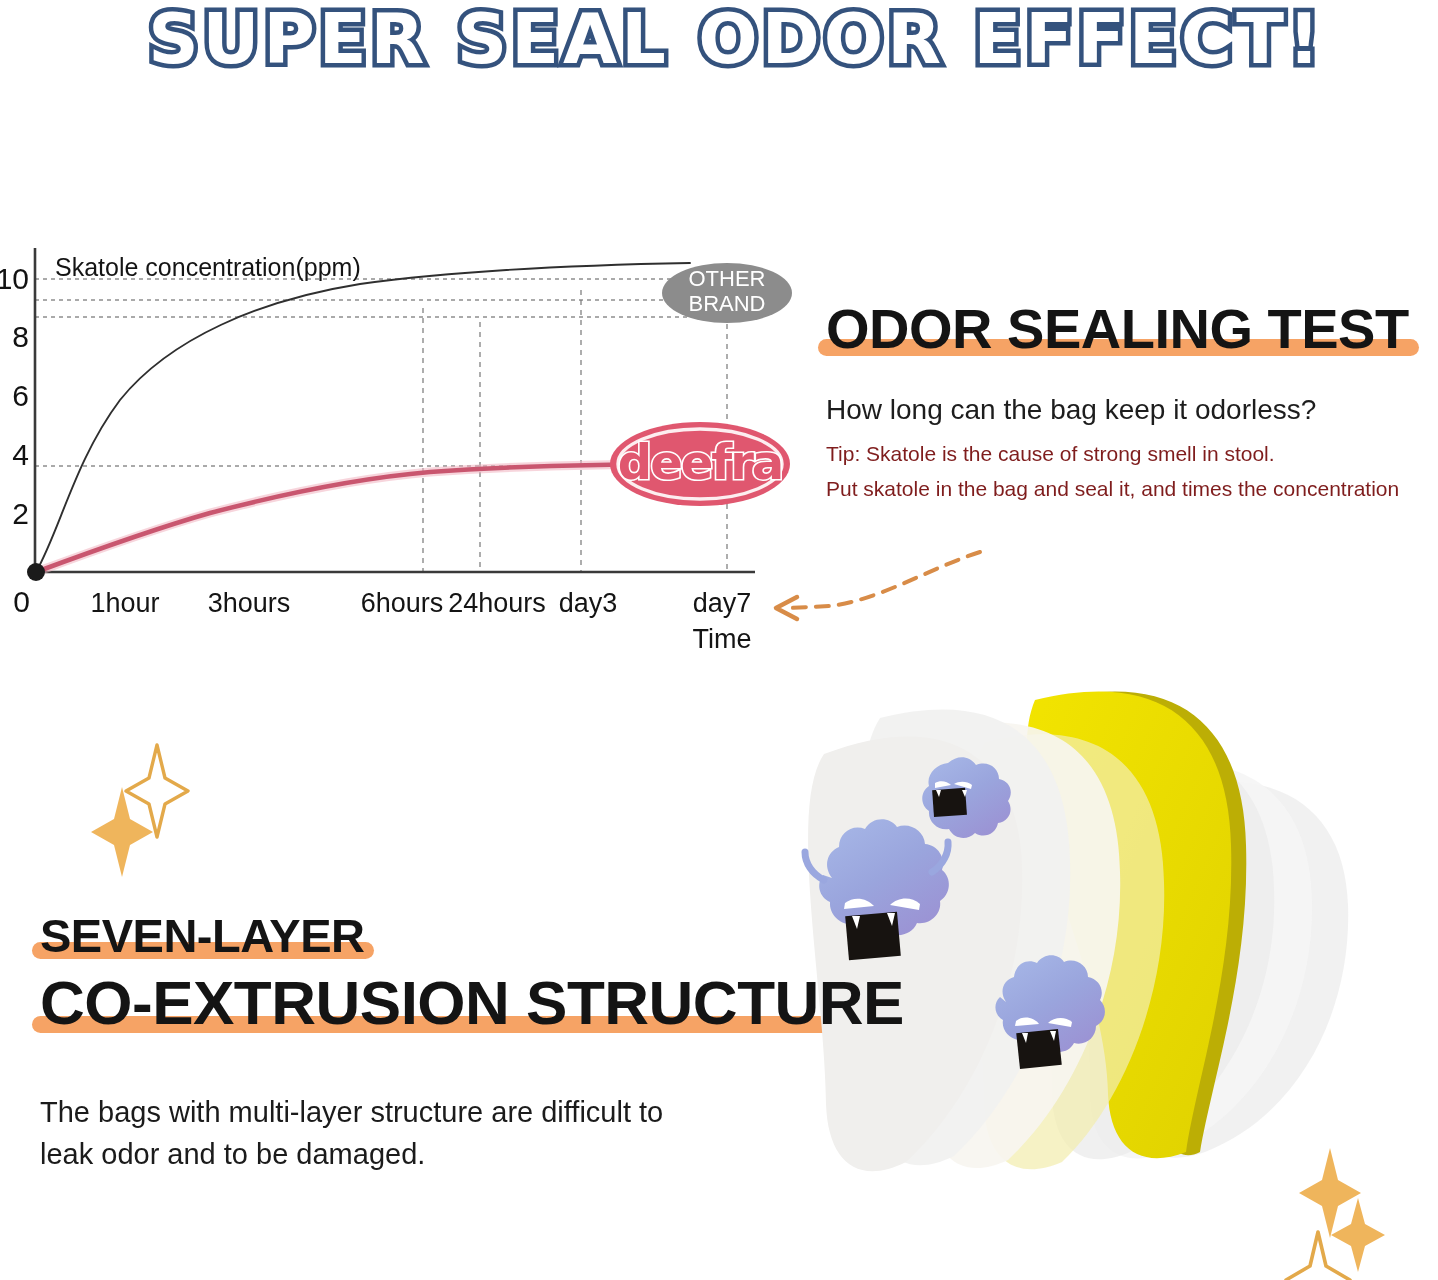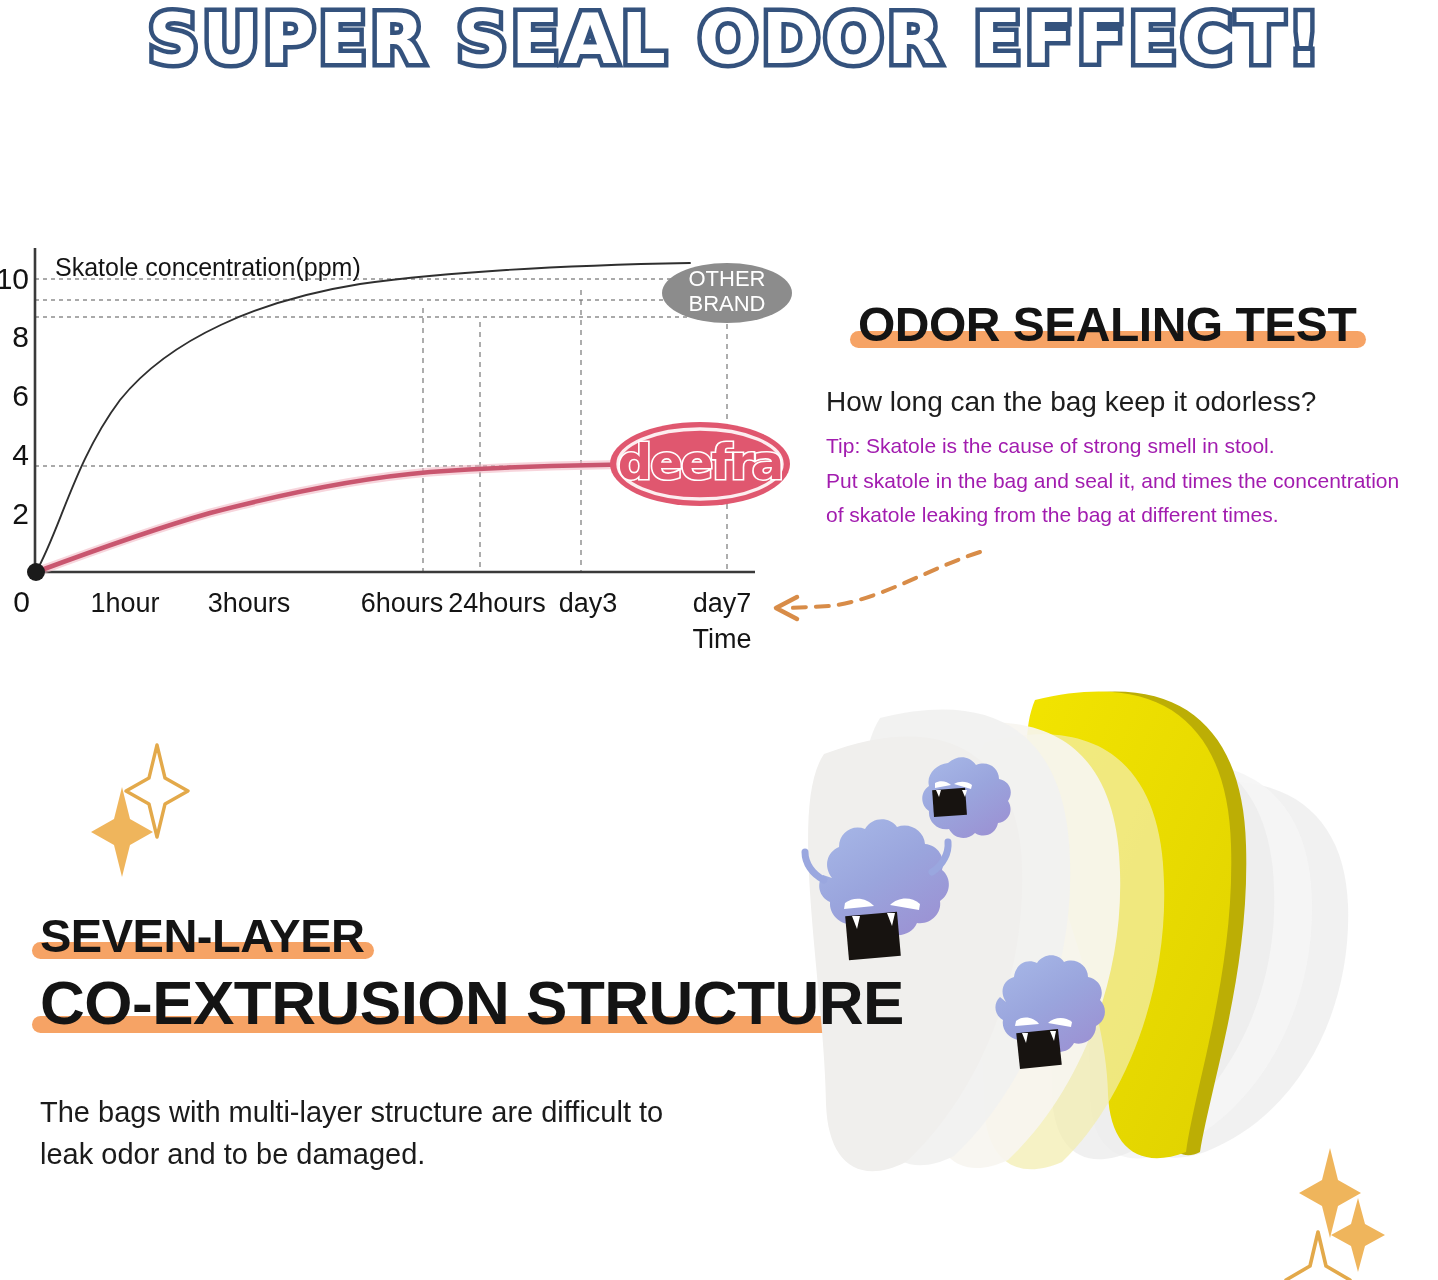--- a/index.html
+++ b/index.html
@@ -45,27 +45,27 @@
     font-family:"Liberation Sans", sans-serif;
     font-weight:bold; color:#141414;
     line-height:1.04;
     white-space:nowrap;
   }
   .hl-head .hl-bar{
     position:absolute; left:-8px; right:-10px; bottom:2px; height:17px;
     background:#F6A365; border-radius:9px; z-index:0;
   }
   .hl-head .hl-txt{position:relative; z-index:1;}
-  #odor-title{font-size:48px; letter-spacing:-0.5px;margin-left:32px;}
+  #odor-title{font-size:56px; letter-spacing:-0.5px;}
   #odor-sub{
     font-size:28px; color:#1d1d1d; margin-top:34px;
     font-family:"Liberation Sans", sans-serif; line-height:1.25;
   }
   .odor-line{
-    font-size:21px; color:#a21caf; line-height:1.65;
+    font-size:21px; color:#7f1d1d; line-height:1.65;
     font-family:"Liberation Sans", sans-serif; white-space:nowrap;
   }
   #odor-body{margin-top:10px;}
 
   
   #seven-panel{position:absolute; left:40px; top:912px; width:800px;}
   #seven-l1{font-size:47px; letter-spacing:-0.5px;}
   #seven-l2{font-size:62px; letter-spacing:-0.5px; margin-top:10px;}
   #seven-body{
     margin-top:56px; font-size:29px; color:#1b1b1b; line-height:1.45;
@@ -146,21 +146,20 @@
 
 <div id="odor-panel">
   <div class="hl-head" id="odor-title">
     <span class="hl-bar"></span>
     <span class="hl-txt">ODOR SEALING TEST</span>
   </div>
   <div id="odor-sub">How long can the bag keep it odorless?</div>
   <div id="odor-body">
     <div class="odor-line">Tip: Skatole is the cause of strong smell in stool.</div>
     <div class="odor-line">Put skatole in the bag and seal it, and times the concentration</div>
-    <div class="odor-line">of skatole leaking from the bag at different times.</div>
   </div>
 </div>
 
 <div id="seven-panel">
   <div class="hl-head" id="seven-l1">
     <span class="hl-bar"></span>
     <span class="hl-txt">SEVEN-LAYER</span>
   </div>
   <div class="hl-head" id="seven-l2">
     <span class="hl-bar"></span>

